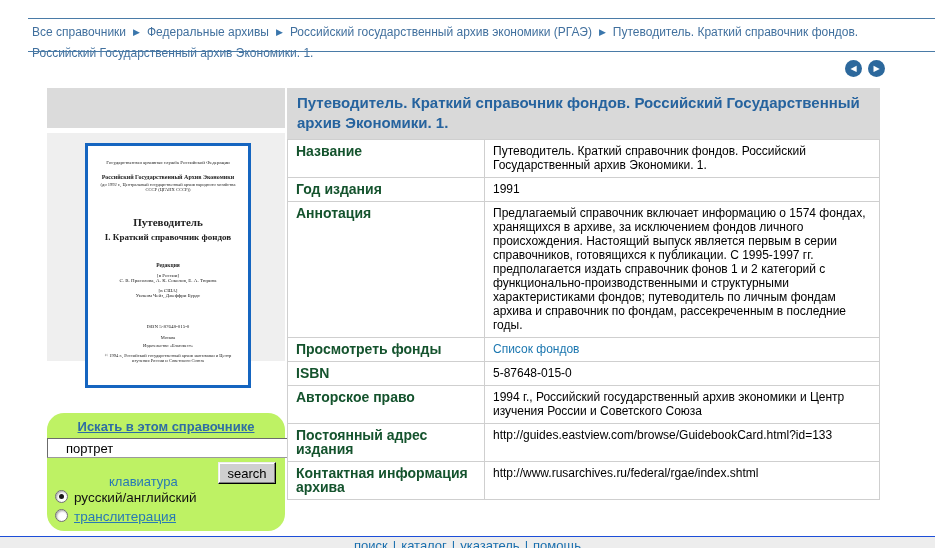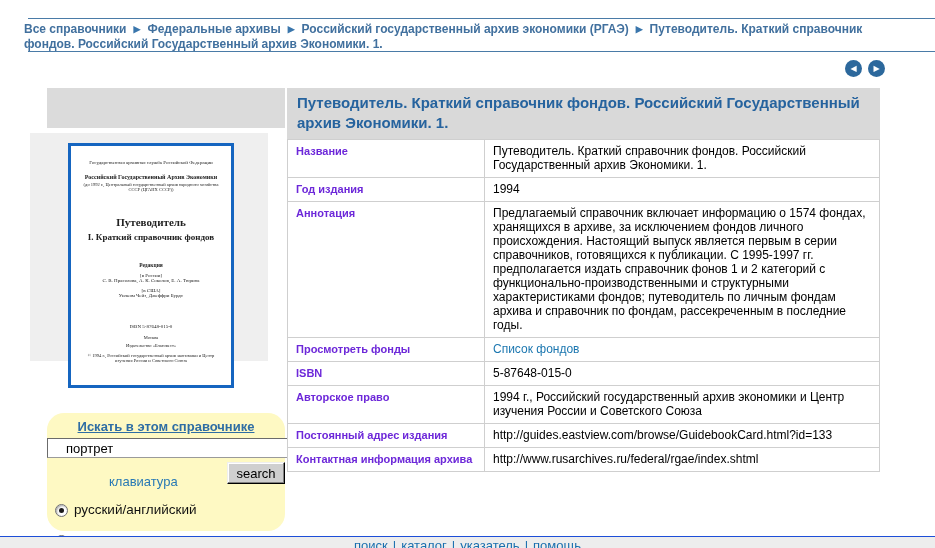--- a/index.html
+++ b/index.html
@@ -3,77 +3,77 @@
 <meta charset="utf-8">
 <style>
   html,body{margin:0;padding:0;background:#fff;}
   #page{position:relative;width:935px;height:548px;overflow:hidden;background:#fff;
         font-family:"Liberation Sans",sans-serif;}
 
   
   .rule{position:absolute;left:28px;right:0;height:1px;background:#4a7ba7;}
   .rule-top{top:18px;}
   .rule-bottom{top:51px;}
-  .breadcrumb{position:absolute;left:24px;top:22px;width:855px;font-size:12px;
-              line-height:14px;color:#41709e;font-weight:bold;}
+  .breadcrumb{position:absolute;left:32px;top:22px;width:855px;font-size:12px;
+              line-height:20px;color:#41709e;}
   .crumb{color:#41709e;cursor:pointer;}
   .bc-sep{color:#3a76ac;font-size:9px;margin:0 7px;position:relative;top:-1px;}
 
   
   .nav-arrows{position:absolute;left:845px;top:60px;display:flex;gap:6px;}
   .nav-circle{width:17px;height:17px;border-radius:50%;background:#2c689c;color:#fff;
               font-size:8px;line-height:17px;text-align:center;cursor:pointer;}
 
   
   .left-gray-block{position:absolute;left:47px;top:88px;width:238px;height:40px;background:#dbdbdb;}
-  .cover-panel{position:absolute;left:30px;top:133px;width:238px;height:228px;background:#efefef;}
+  .cover-panel{position:absolute;left:47px;top:133px;width:238px;height:228px;background:#efefef;}
   .book-cover{position:absolute;left:38px;top:10px;width:160px;height:239px;background:#fff;
               border:3px solid #1565c0;text-align:center;color:#222;
               font-family:"Liberation Serif",serif;overflow:hidden;}
   .cv-agency{margin-top:14px;font-size:5px;}
   .cv-archive{margin-top:9px;font-size:6px;font-weight:bold;}
   .cv-former{margin-top:2px;font-size:4.5px;padding:0 10px;}
   .cv-title{margin-top:24px;font-size:11px;font-weight:bold;}
   .cv-subtitle{margin-top:4px;font-size:9px;font-weight:bold;}
   .cv-ed-head{margin-top:20px;font-size:5.5px;font-weight:bold;}
   .cv-small{font-size:5px;}
   .cv-gap{margin-top:5px;}
   .cv-isbn{margin-top:26px;font-size:5px;}
   .cv-city{margin-top:6px;font-size:4.5px;}
   .cv-publisher{margin-top:3px;font-size:4.5px;}
   .cv-copyright{margin-top:5px;font-size:4.5px;padding:0 8px;}
 
   
-  .search-panel{position:absolute;left:47px;top:413px;width:238px;height:118px;background:#fef9c3;border-radius:17px;}
+  .search-panel{position:absolute;left:47px;top:413px;width:238px;height:118px;background:#bef264;border-radius:17px;}
   .search-heading{margin-top:6px;text-align:center;font-weight:bold;font-size:13px;
                   color:#2e6da4;text-decoration:underline;}
   .search-input{display:block;margin:4px auto 0;width:214px;height:16px;background:#fff;
                 border:1px solid #6b6b6b;border-bottom-color:#9a9a9a;border-right-color:#9a9a9a;
                 font-size:13px;padding:1px 18px;font-family:"Liberation Sans",sans-serif;color:#000;}
   .search-mid{position:relative;height:28px;}
   .keyboard-link{position:absolute;left:62px;top:16px;color:#2879b5;font-size:13px;cursor:pointer;}
-  .search-button{position:absolute;right:0;top:4px;width:58px;height:22px;background:#cfcfcf;
+  .search-button{position:absolute;right:9px;top:4px;width:58px;height:22px;background:#cfcfcf;
                  border:1px solid;border-color:#efefef #000 #000 #efefef;
                  box-shadow:inset -1px -1px 0 #808080,inset 1px 1px 0 #fff;
                  font-size:13px;font-family:"Liberation Sans",sans-serif;cursor:pointer;color:#000;}
-  .radio-row{display:flex;align-items:flex-end;margin:16px 0 0 8px;cursor:pointer;}
+  .radio-row{display:flex;align-items:flex-start;margin:4px 0 0 8px;cursor:pointer;}
   .radio{width:11px;height:11px;border-radius:50%;background:#fff;border:1px solid #707070;
          box-shadow:inset 1px 1px 2px rgba(0,0,0,.35);position:relative;flex:0 0 auto;}
   .radio .dot{position:absolute;left:3px;top:3px;width:5px;height:5px;border-radius:50%;background:#1a1a1a;}
   .radio-label{font-size:13.5px;color:#111;margin-left:6px;}
   .radio-label.linkish{color:#2879b5;text-decoration:underline;}
 
   
   .detail-title{position:absolute;left:287px;top:88px;width:593px;box-sizing:border-box;
                 background:#d9d9d9;color:#26639e;font-weight:bold;font-size:15px;
                 line-height:20px;padding:5px 10px 6px;}
   .detail-table{position:absolute;left:287px;top:139px;width:593px;border-collapse:collapse;}
   .detail-table td{border:1px solid #cfcfcf;background:#fff;vertical-align:top;
                    padding:4px 8px 5px;font-size:12px;line-height:14px;color:#000;}
-  .detail-table td.lbl{width:180px;color:#6d28d9;font-weight:bold;font-size:11px;}
+  .detail-table td.lbl{width:180px;color:#14532d;font-weight:bold;font-size:14px;}
   .val-link{color:#1c77b0;cursor:pointer;}
 
   
   .footer-bar{position:absolute;left:0;top:536px;width:935px;height:12px;background:#ededed;
               border-top:1px solid #1d4ed8;text-align:center;}
   .footer-links{margin-top:1px;font-size:13px;color:#1a6fae;}
   .footer-links a{color:#1a6fae;text-decoration:underline;cursor:pointer;}
   .f-sep{color:#1a6fae;margin:0 5px;}
 </style>
 </head>
@@ -137,21 +137,21 @@
   <div class="detail-title">Путеводитель. Краткий справочник фондов. Российский Государственный архив Экономики. 1.</div>
 
   <table class="detail-table">
     <tbody>
       <tr>
         <td class="lbl">Название</td>
         <td>Путеводитель. Краткий справочник фондов. Российский Государственный архив Экономики. 1.</td>
       </tr>
       <tr>
         <td class="lbl">Год издания</td>
-        <td>1994</td>
+        <td>1991</td>
       </tr>
       <tr>
         <td class="lbl">Аннотация</td>
         <td>Предлагаемый справочник включает информацию о 1574 фондах, хранящихся в архиве, за исключением фондов личного происхождения. Настоящий выпуск является первым в серии справочников, готовящихся к публикации. С 1995-1997 гг. предполагается издать справочник фонов 1 и 2 категорий с функционально-производственными и структурными характеристиками фондов; путеводитель по личным фондам архива и справочник по фондам, рассекреченным в последние годы.</td>
       </tr>
       <tr>
         <td class="lbl">Просмотреть фонды</td>
         <td><a class="val-link">Список фондов</a></td>
       </tr>
       <tr>

